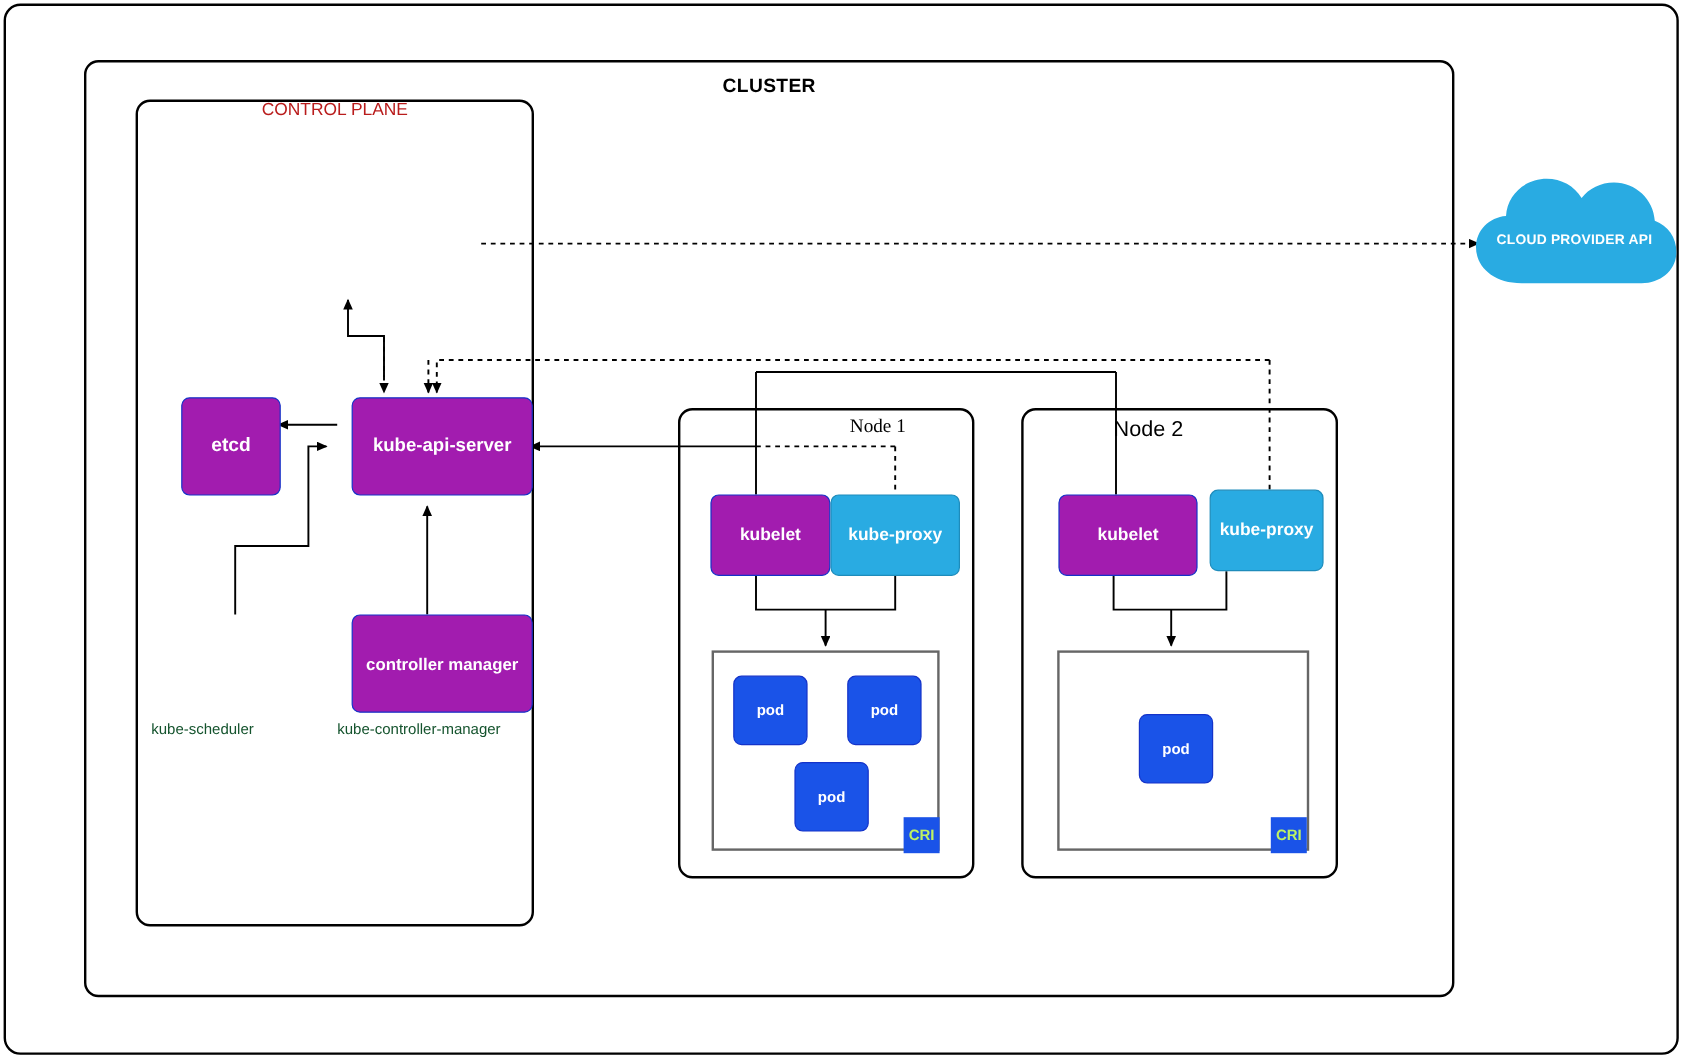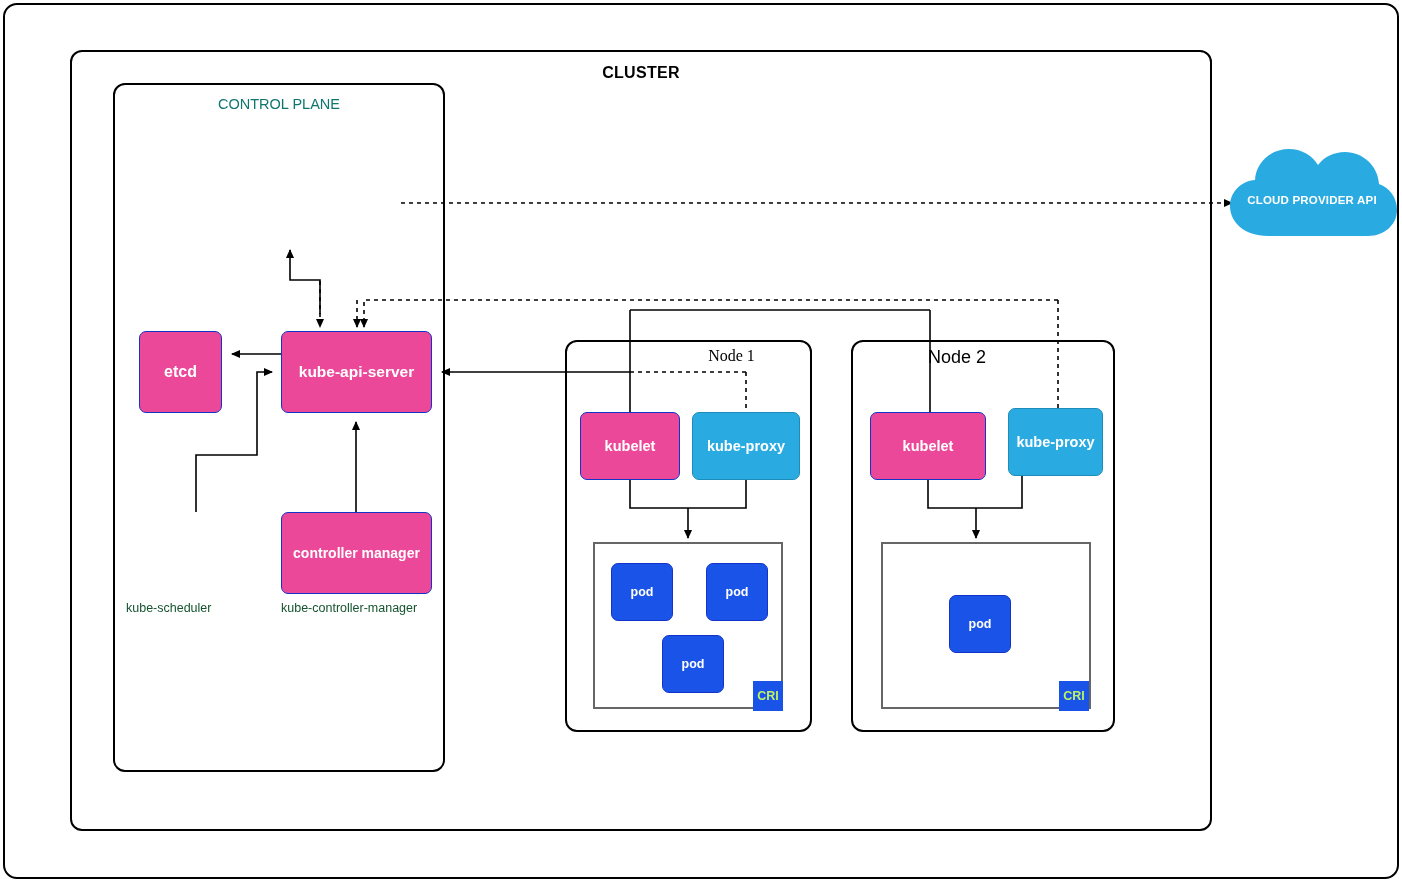--- a/index.html
+++ b/index.html
@@ -51,22 +51,22 @@
     position: absolute;
     text-align: center;
     white-space: nowrap;
   }
   #cluster-title {
     left: 70px; top: 64px; width: 1142px;
     font-size: 16px; font-weight: bold; color: #000;
     letter-spacing: 0.3px;
   }
   #control-plane-title {
-    left: 113px; top: 96px; width: 332px;
-    font-size: 14.5px; font-weight: normal; color: #0f766e;
+    left: 113px; top: 84px; width: 332px;
+    font-size: 14.5px; font-weight: normal; color: #b91c1c;
   }
   #node1-title {
     left: 565px; top: 347px; width: 247px;
     font-size: 16px; font-weight: normal; color: #000;
     font-family: "Liberation Serif", serif;
     padding-left: 43px;
   }
   #node2-title {
     left: 851px; top: 347px; width: 212px;
     font-size: 18px; font-weight: normal; color: #000;
@@ -80,22 +80,23 @@
     display: flex;
     align-items: center;
     justify-content: center;
     color: #ffffff;
     font-weight: bold;
     text-align: center;
     line-height: 1.15;
     font-family: "Liberation Sans", sans-serif;
   }
   .box.dark {
-    background: #ec4899;
+    background: #a21caf;
     border: 1px solid #1433c9;
+    margin-left: 12px;
   }
   .box.light {
     background: #29ABE2;
     border: 1px solid #1e8cbb;
   }
   #ccm  { left: 180px; top: 159px; width: 221px; height: 85px; font-size: 15px; }
   #etcd { left: 139px; top: 331px; width: 83px;  height: 82px; font-size: 16px; }
   #kas  { left: 281px; top: 331px; width: 151px; height: 82px; font-size: 15.5px; }
   #sched{ left: 126px; top: 512px; width: 141px; height: 82px; font-size: 15px; }
   #cm   { left: 281px; top: 512px; width: 151px; height: 82px; font-size: 14px; }

